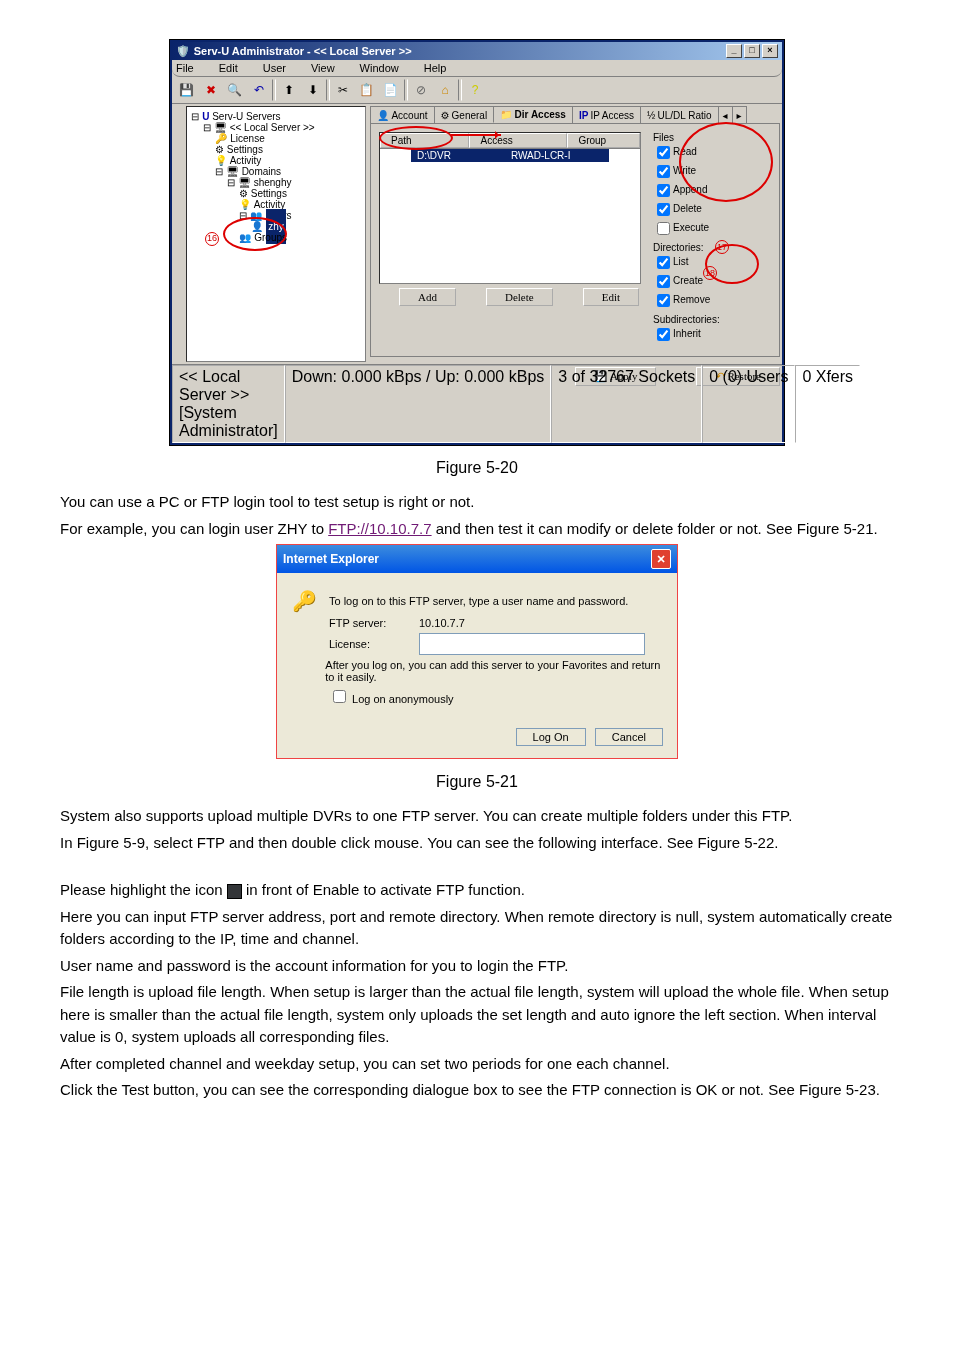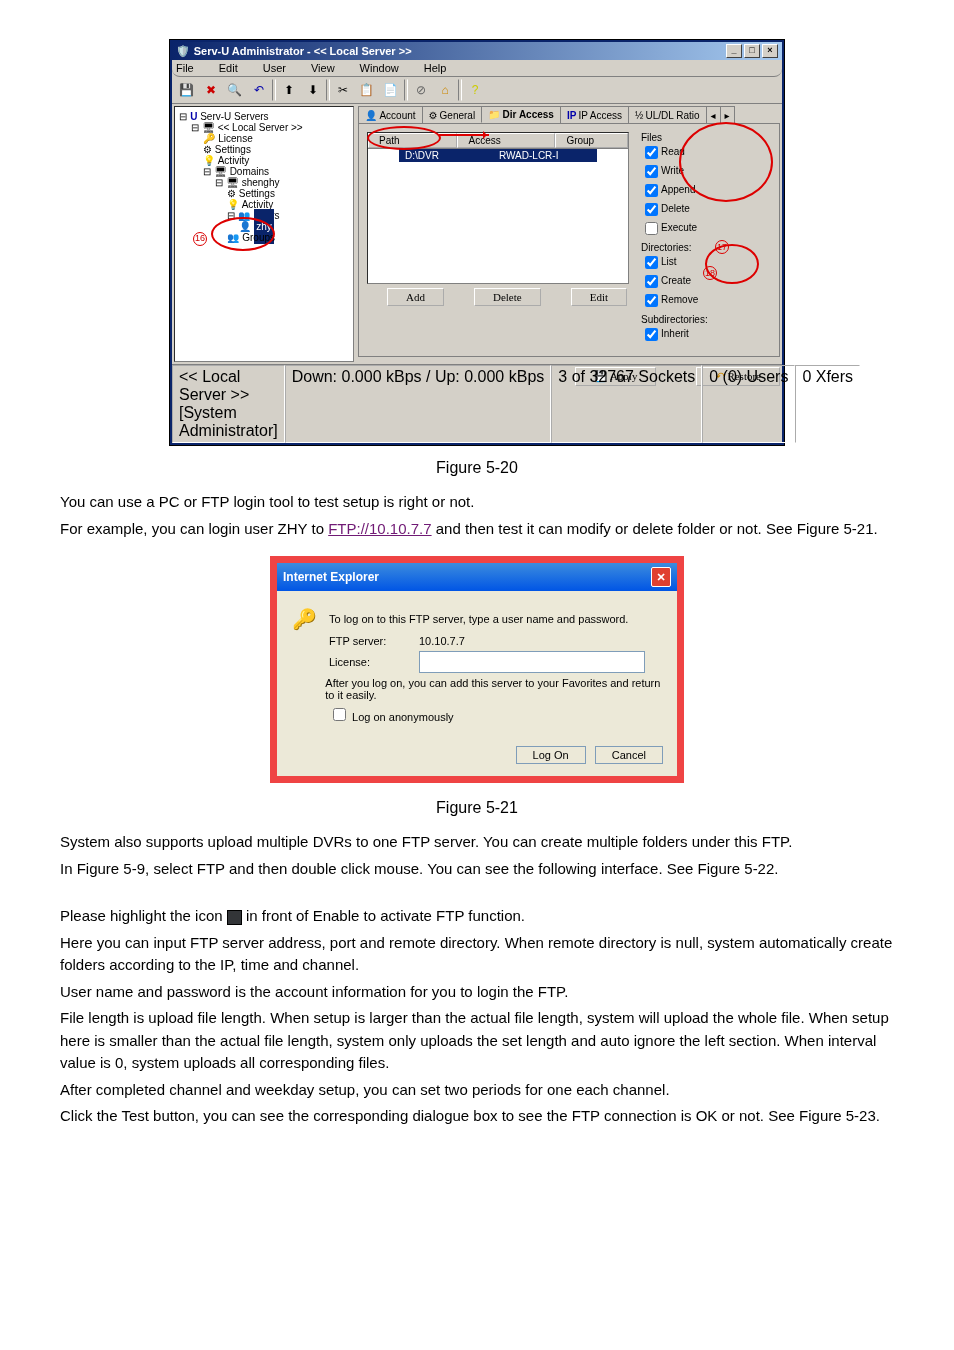--- a/index.html
+++ b/index.html
@@ -63,21 +63,21 @@
     display:flex; gap:2px; align-items:center;
     border-bottom:1px solid #808080;
   }
   .tbtn {
     width:20px; height:20px;
     border:1px solid #d4d0c8;
     display:flex; align-items:center; justify-content:center;
     font-size:12px;
   }
   .tbtn.sep { width:2px; border-left:1px solid #808080; border-right:1px solid #fff; background:none;}
-  .body98 { display:flex; height:260px; background:#d4d0c8;}
+  .body98 { display:flex; height:260px; background:#d4d0c8;margin-left:12px;}
   .nav98 {
     width:170px;
     background:#fff;
     border:1px inset #808080;
     margin:2px;
     padding:4px;
     overflow:hidden;
     font-size:10px;
   }
   .nav98 .node { white-space:nowrap; }
@@ -129,22 +129,22 @@
   .apply-row { display:flex; gap:40px; justify-content:flex-end; padding:10px 0;}
   .status98 {
     display:flex; font-size:16px; border-top:1px solid #808080;
     background:#d4d0c8;
   }
   .status98 div { border:1px inset #fff; padding:2px 6px; flex:0 0 auto;}
   .status98 div:first-child{ flex:1;}
 
   
   .xpwin {
-    width:400px; margin:16px auto;
-    border:7px solid #ef4444;
+    width:400px; margin:4px auto;
+    border:1px solid #ef4444;
     font-family:Tahoma,sans-serif; font-size:11px;
     background:#ece9d8;
   }
   .xp-title {
     background:linear-gradient(to bottom,#3c8cde,#0055e5);
     color:#fff; font-weight:bold;
     padding:4px 6px; display:flex; align-items:center;
     font-size:12px;
   }
   .xp-title .spacer{flex:1;}

